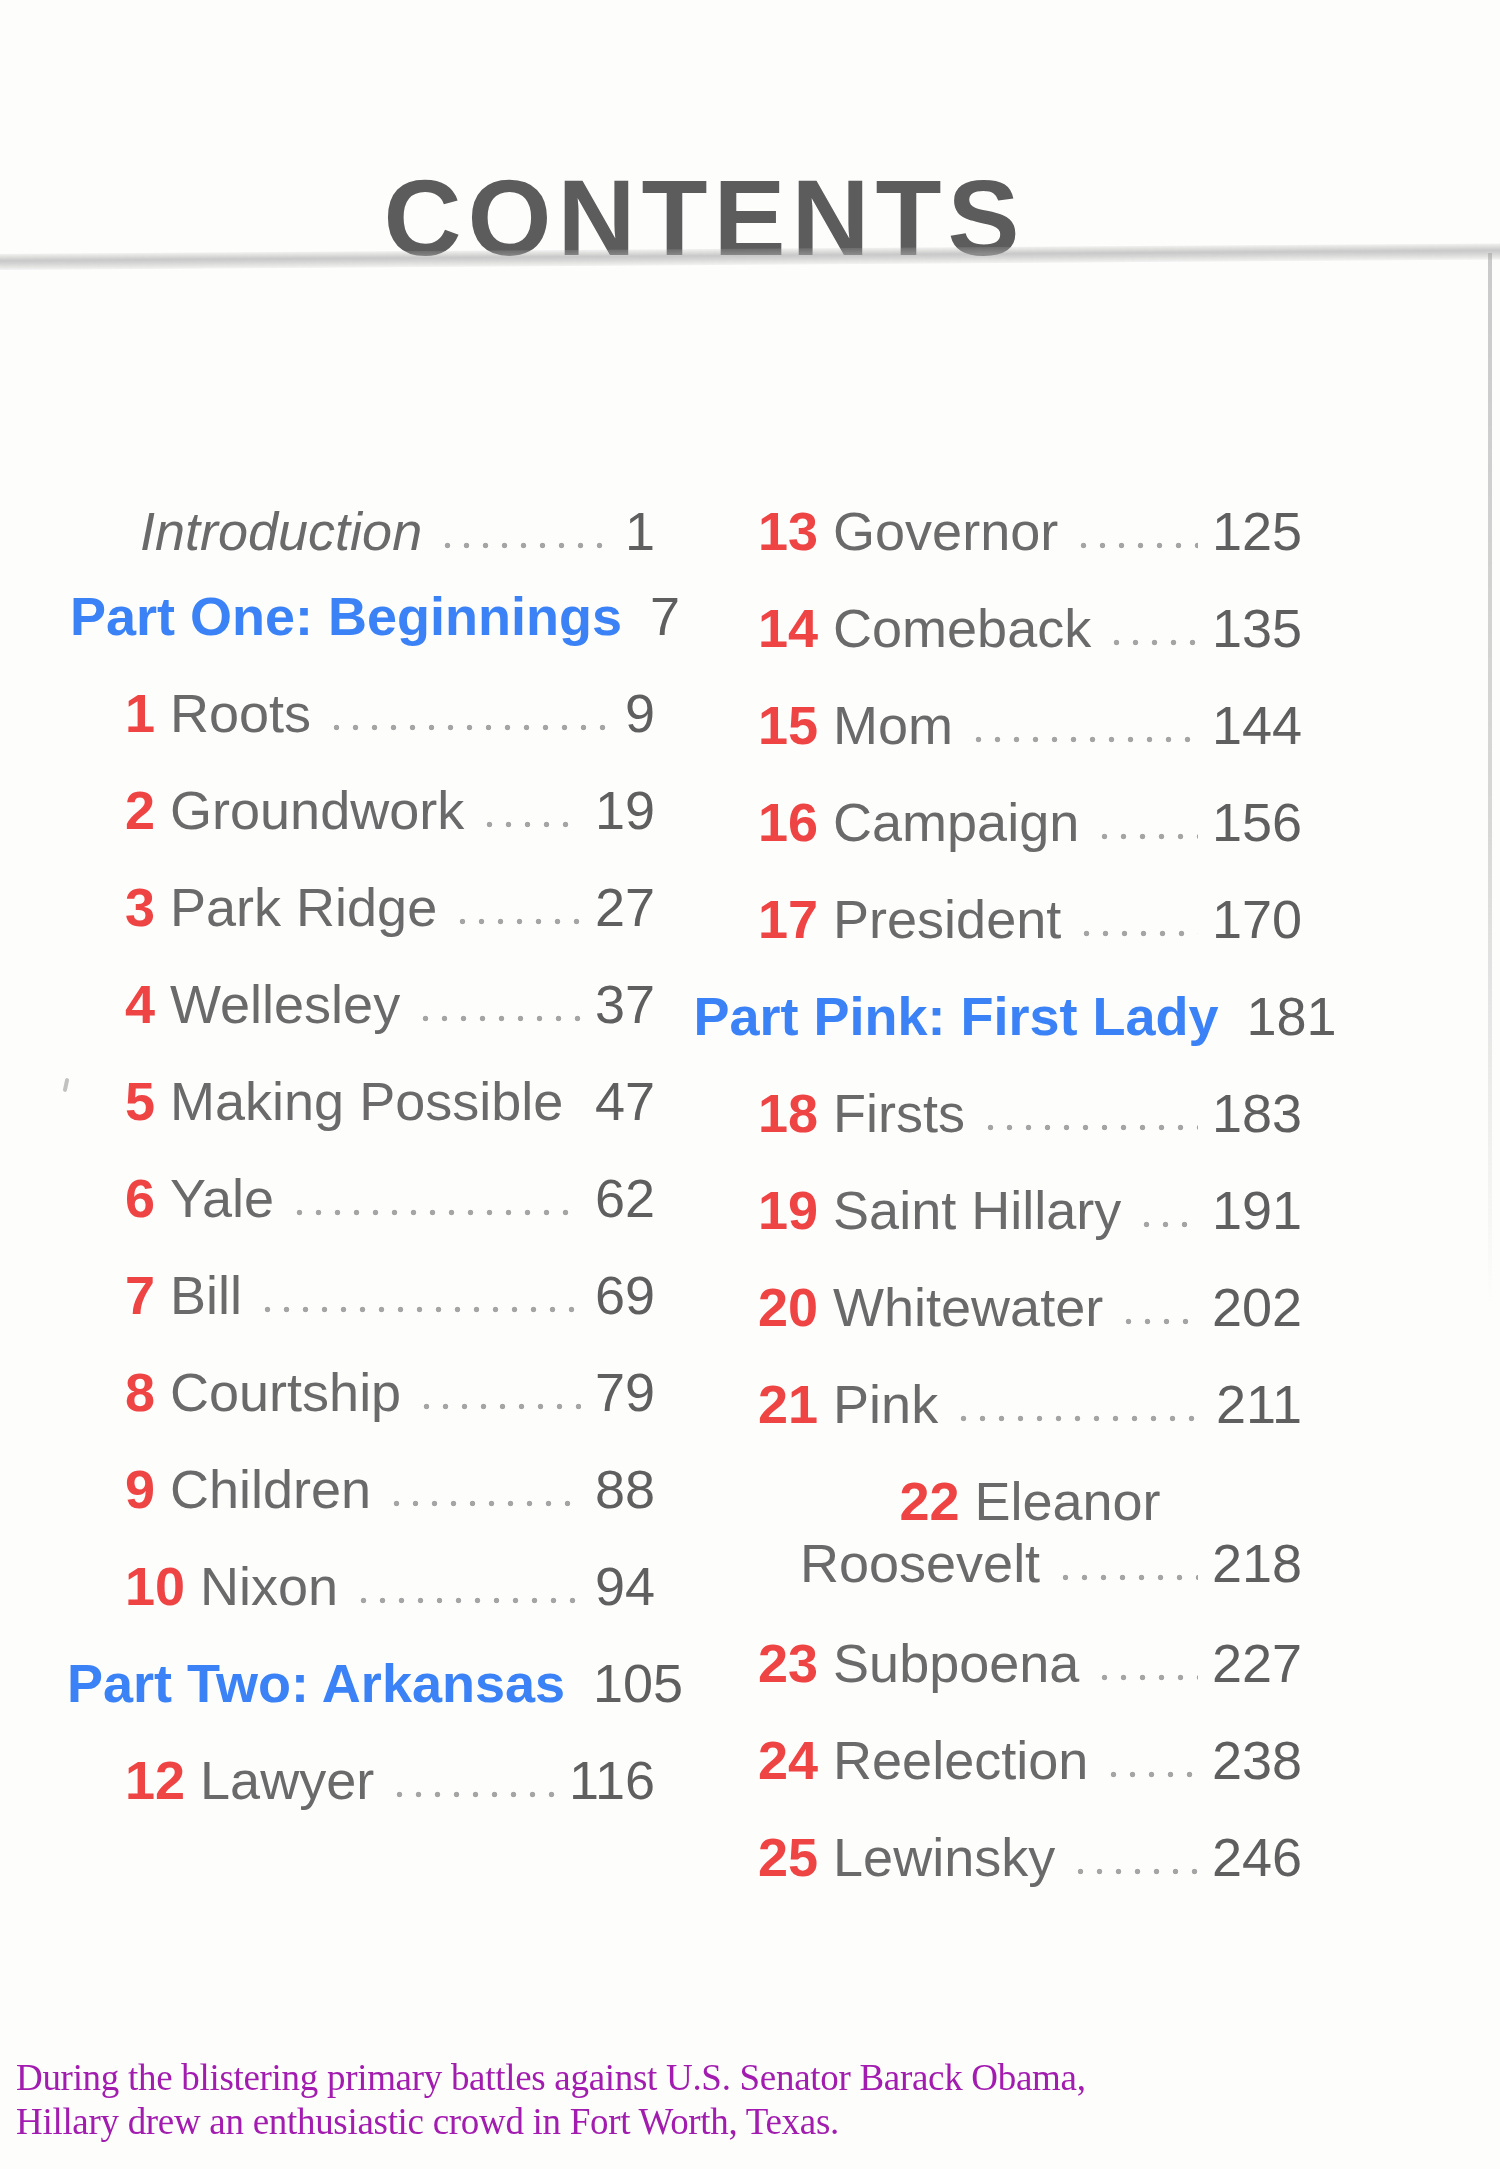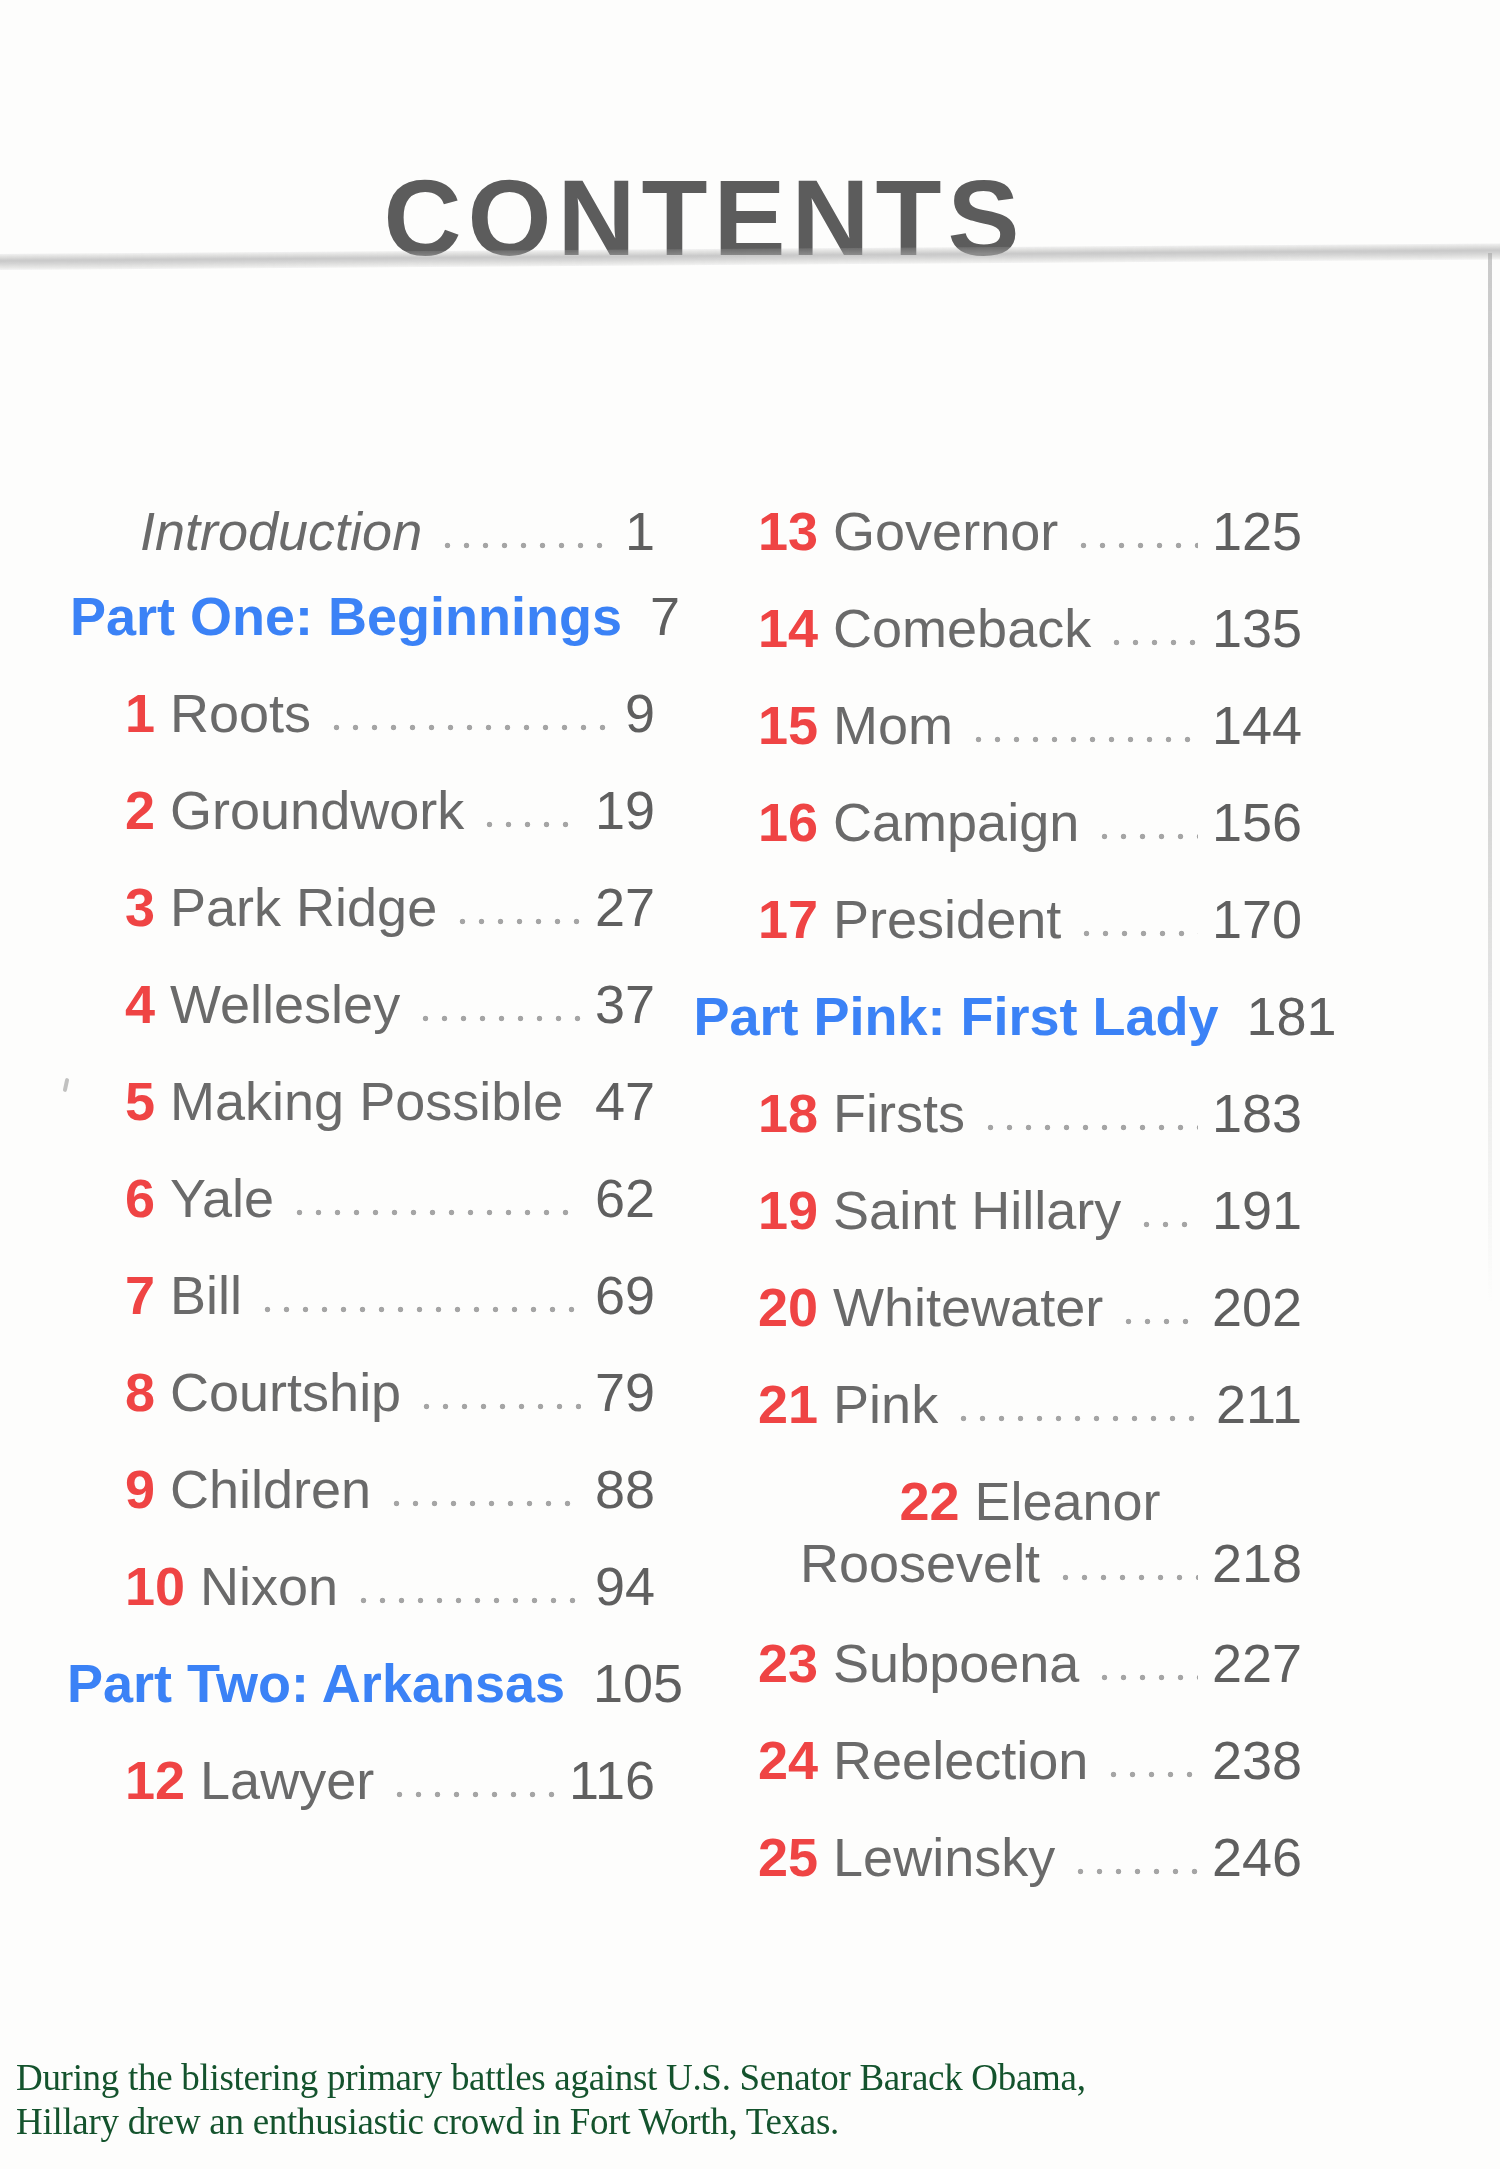--- a/index.html
+++ b/index.html
@@ -106,21 +106,21 @@
     font-weight: 400;
   }
   
   .caption {
     position: absolute;
     left: 16px; top: 2056px;
     font-family: "Liberation Serif", serif;
     font-size: 37px;
     line-height: 44px;
     letter-spacing: -0.3px;
-    color: #14532d;
+    color: #a21caf;
   }
 </style>
 </head>
 <body>
 
 <div class="page">
 
   <h1 class="contents-title">CONTENTS</h1>
 
   <div class="scan-stripe"></div>

